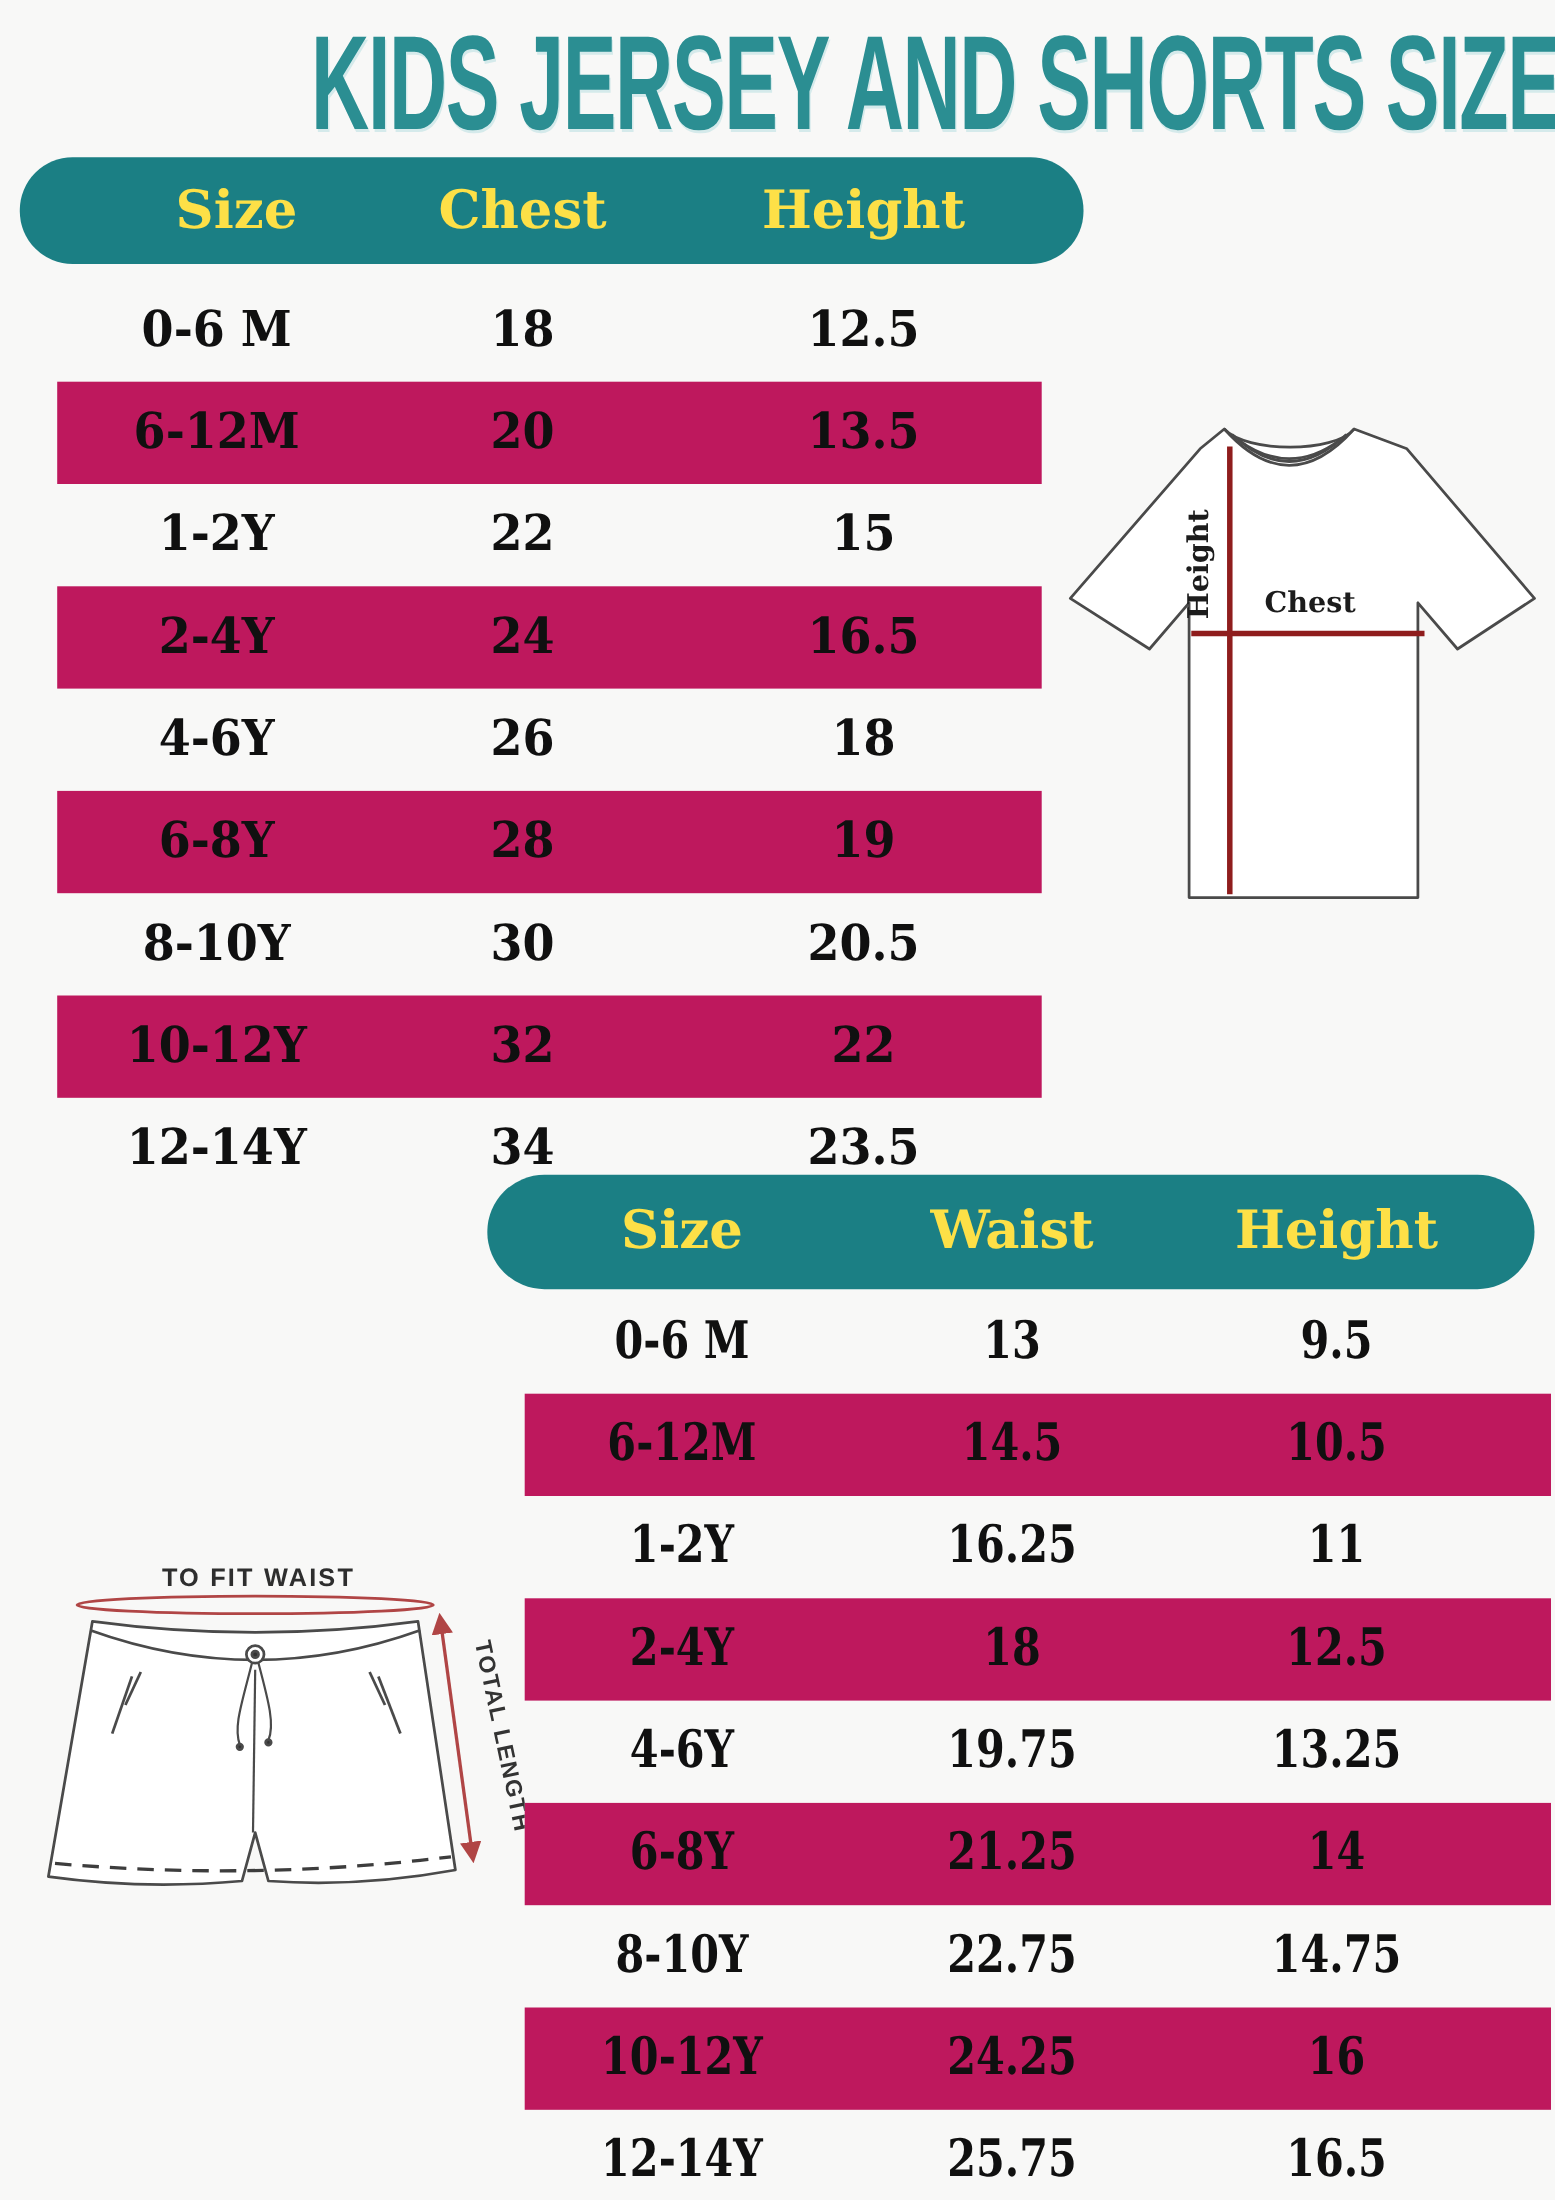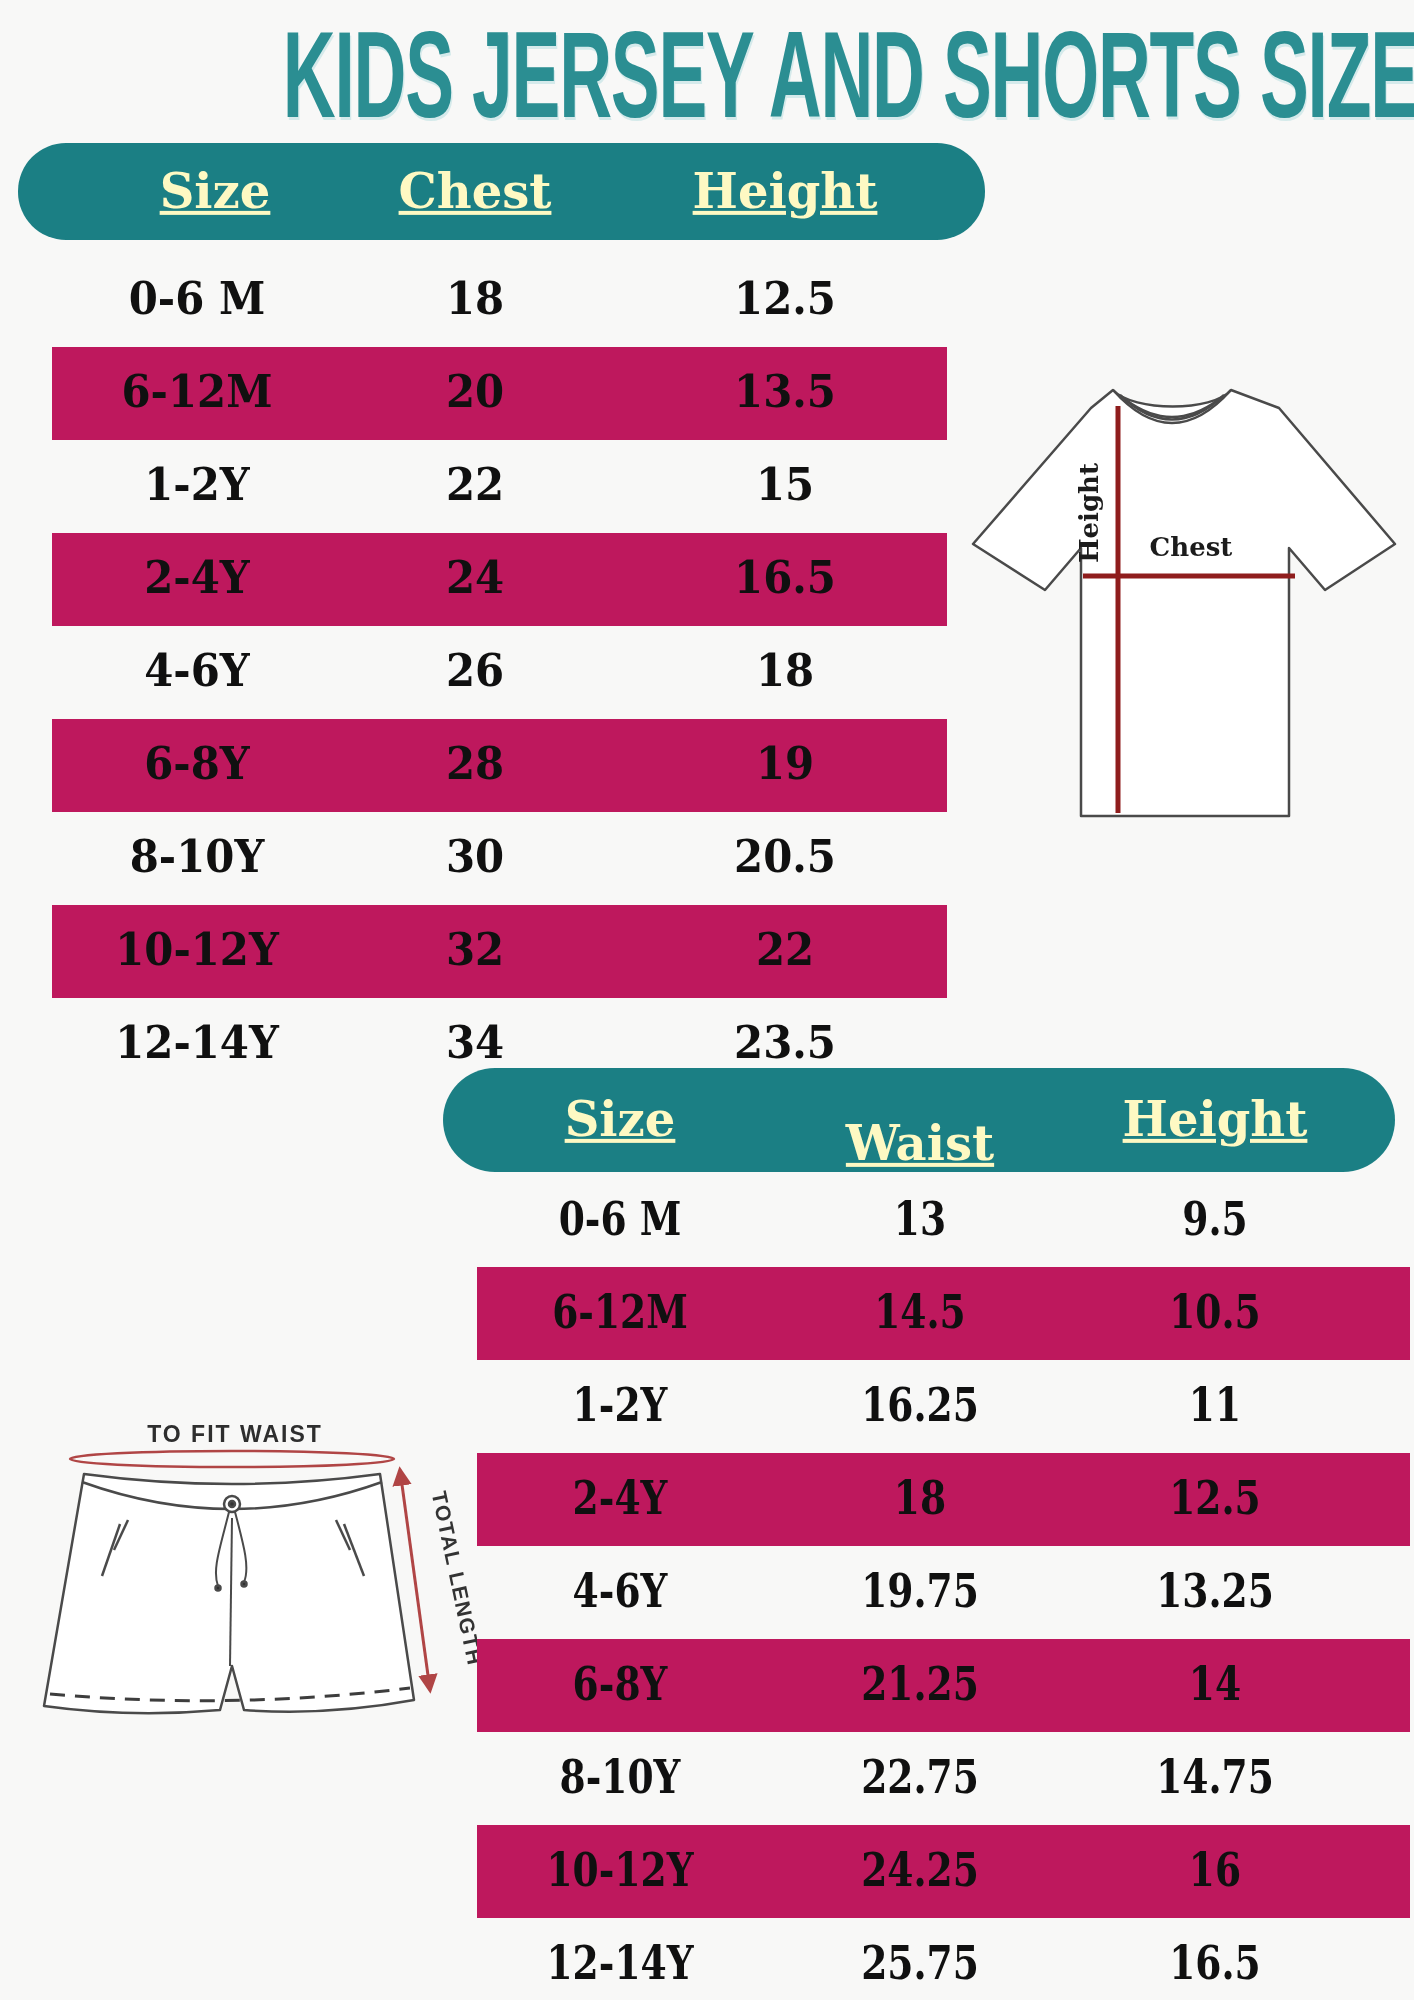--- a/index.html
+++ b/index.html
@@ -18,26 +18,26 @@
     font-weight:bold;font-size:122px;line-height:1.0;
     color:#2b8e92;
     transform:scaleX(0.60);
     letter-spacing:-2px;
     text-shadow:2px 3px 0 rgba(150,210,213,.35);
   }
   
   .hbar{position:absolute;background:#1b7f84;}
   .hbar .hlabel{
     position:absolute;top:50%;transform:translate(-50%,-52%);
-    color:#fef9c3;font-weight:bold;font-size:48px;white-space:nowrap;text-decoration:underline;
+    color:#fde047;font-weight:bold;font-size:48px;white-space:nowrap;
   }
   #jersey-header{left:18px;top:143px;width:967px;height:97px;border-radius:48px;}
   #jersey-header .h0{left:197px;} #jersey-header .h1{left:457px;} #jersey-header .h2{left:767px;}
   #shorts-header{left:443px;top:1068px;width:952px;height:104px;border-radius:52px;}
-  #shorts-header .h0{left:177px;} #shorts-header .h1{left:477px;margin-top:24px;} #shorts-header .h2{left:772px;}
+  #shorts-header .h0{left:177px;} #shorts-header .h1{left:477px;} #shorts-header .h2{left:772px;}
   
   .rows{position:absolute;}
   #jersey-rows{left:52px;top:254px;width:895px;}
   #shorts-rows{left:477px;top:1174px;width:933px;}
   .trow{position:relative;height:93px;}
   .trow.gray{background:#be185d;}
   .cell{
     position:absolute;top:50%;
     transform:translate(-50%,-54%) scaleX(0.93);
     font-weight:bold;font-size:45px;color:#101010;white-space:nowrap;

